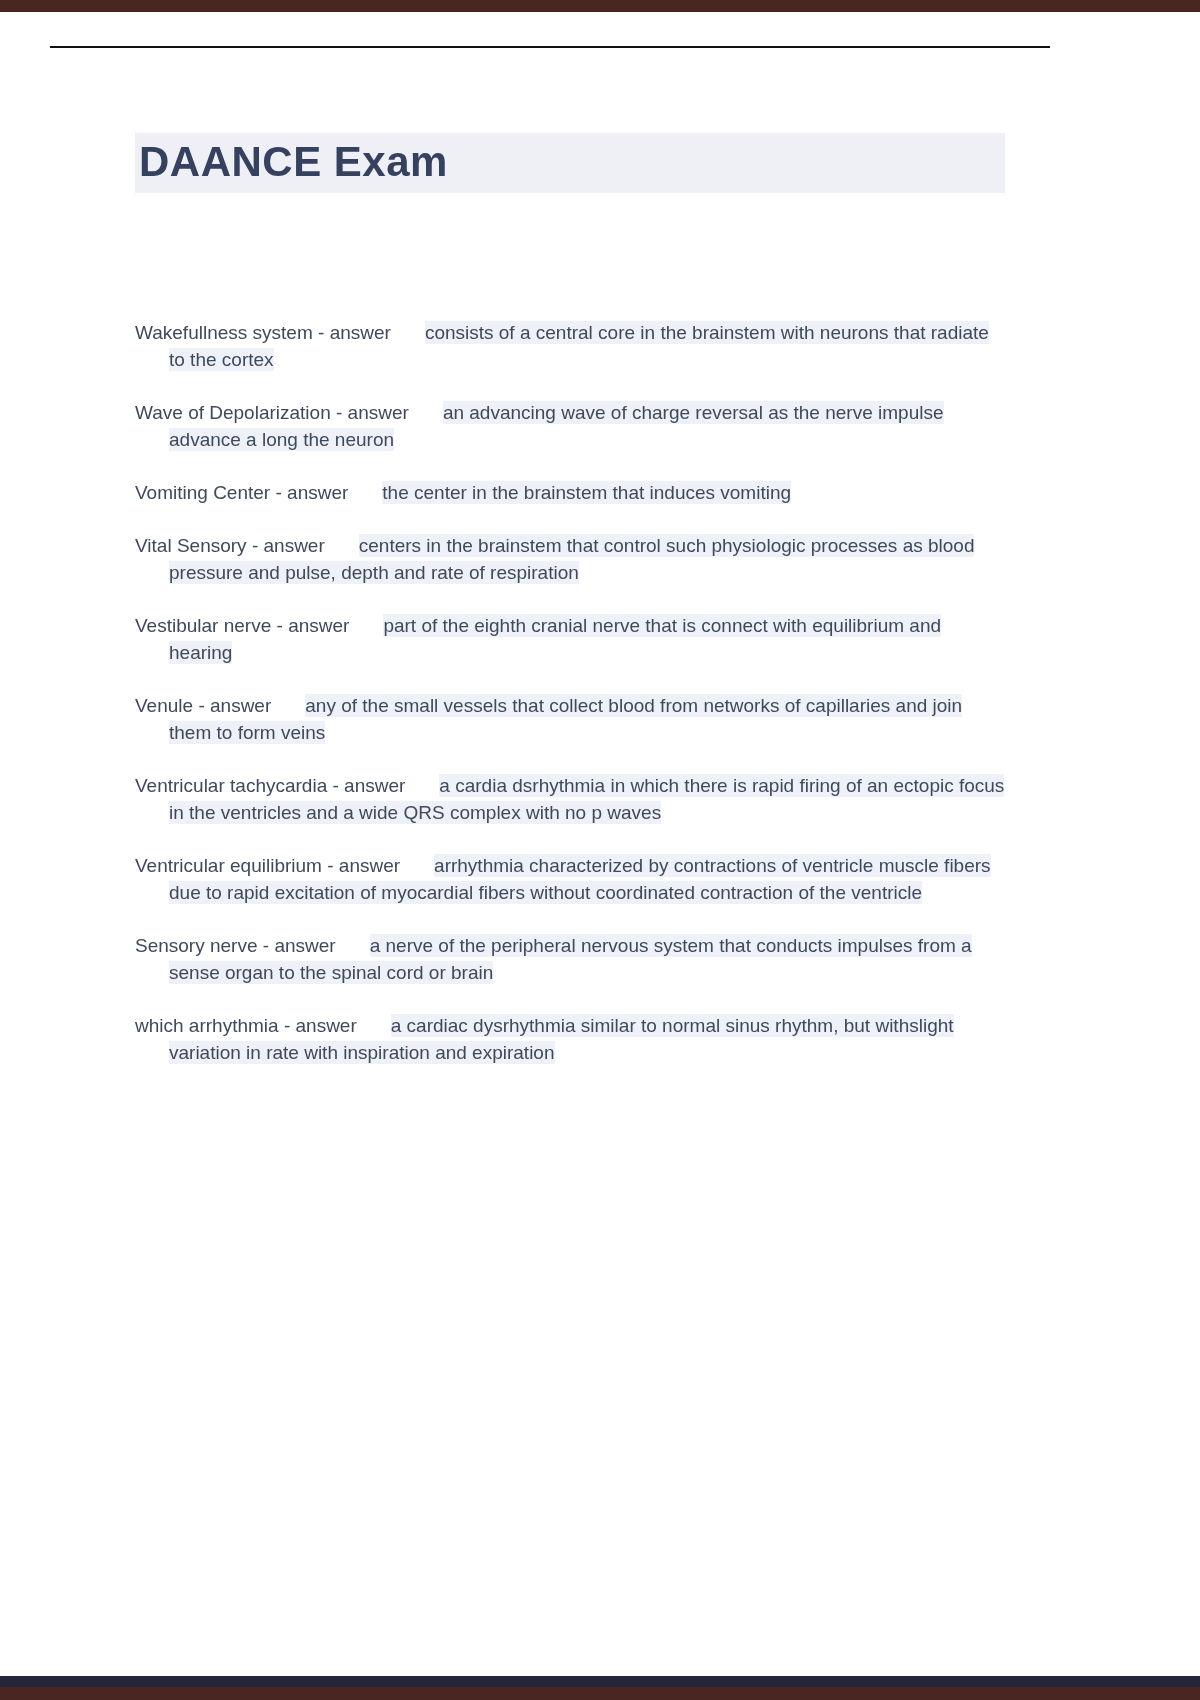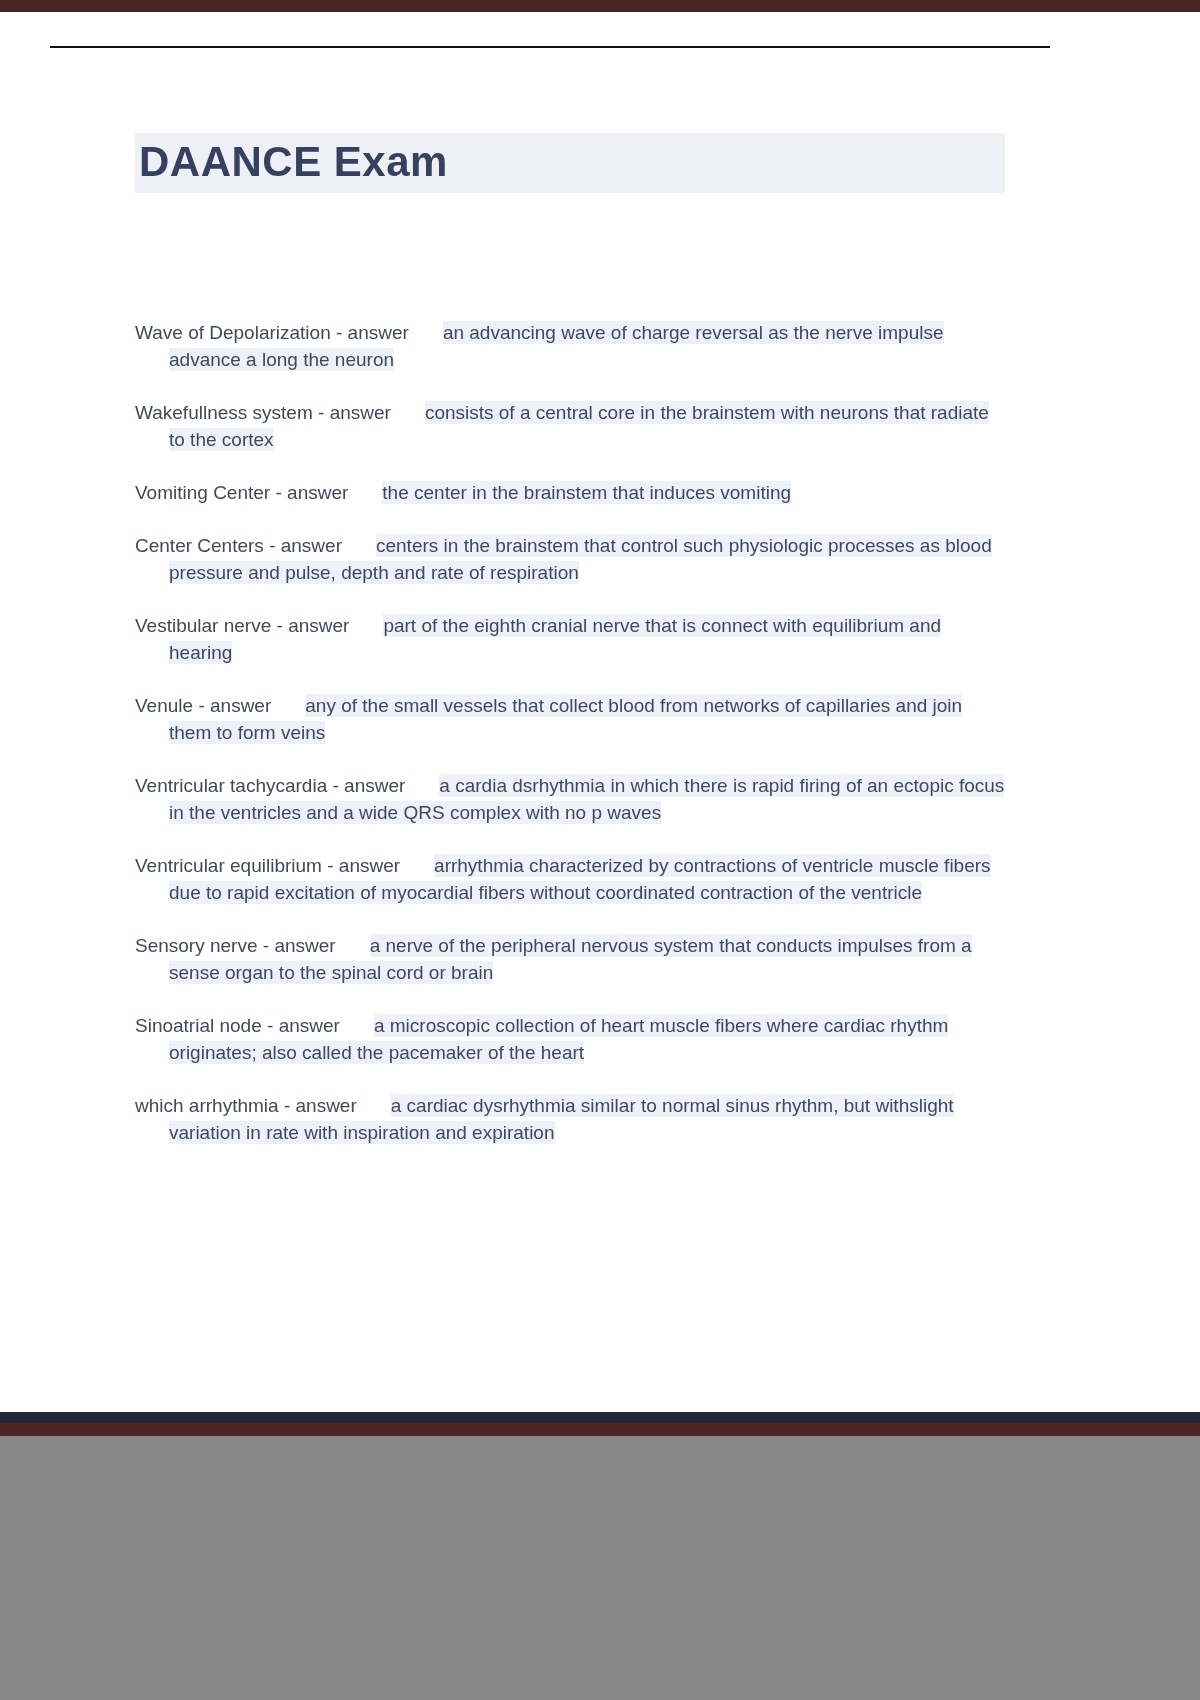--- a/index.html
+++ b/index.html
@@ -4,21 +4,21 @@
 <style>
   html, body {
     margin: 0;
     padding: 0;
     background: #888;
     font-family: "Liberation Sans", "DejaVu Sans", sans-serif;
   }
   .page {
     position: relative;
     width: 1200px;
-    height: 1436px;
+    height: 1700px;
     margin: 0 auto;
     background: #ffffff;
     overflow: hidden;
     text-decoration: underline;
   }
   .edge-bar-top {
     position: absolute;
     top: 0; left: 0; right: 0;
     height: 12px;
     background: #4a2622;
@@ -87,41 +87,40 @@
 
 <div class="page">
   <div class="edge-bar-top"></div>
 
   <hr class="header-rule">
 
   <div class="content">
     <h1 class="page-title">DAANCE Exam</h1>
 
     <div class="entries">
+  <p class="entry"><span class="term">Wakefullness system</span> <span class="sep">- answer</span><span class="answer">consists of a central core in the brainstem with neurons that radiate to the cortex</span></p>
+
   <p class="entry"><span class="term">Wave of Depolarization</span> <span class="sep">- answer</span><span class="answer">an advancing wave of charge reversal as the nerve impulse advance a long the neuron</span></p>
-
-  <p class="entry"><span class="term">Wakefullness system</span> <span class="sep">- answer</span><span class="answer">consists of a central core in the brainstem with neurons that radiate to the cortex</span></p>
 
   <p class="entry"><span class="term">Vomiting Center</span> <span class="sep">- answer</span><span class="answer">the center in the brainstem that induces vomiting</span></p>
 
-  <p class="entry"><span class="term">Center Centers</span> <span class="sep">- answer</span><span class="answer">centers in the brainstem that control such physiologic processes as blood pressure and pulse, depth and rate of respiration</span></p>
+  <p class="entry"><span class="term">Vital Sensory</span> <span class="sep">- answer</span><span class="answer">centers in the brainstem that control such physiologic processes as blood pressure and pulse, depth and rate of respiration</span></p>
 
   <p class="entry"><span class="term">Vestibular nerve</span> <span class="sep">- answer</span><span class="answer">part of the eighth cranial nerve that is connect with equilibrium and hearing</span></p>
 
   <p class="entry"><span class="term">Venule</span> <span class="sep">- answer</span><span class="answer">any of the small vessels that collect blood from networks of capillaries and join them to form veins</span></p>
 
   <p class="entry"><span class="term">Ventricular tachycardia</span> <span class="sep">- answer</span><span class="answer">a cardia dsrhythmia in which there is rapid firing of an ectopic focus in the ventricles and a wide QRS complex with no p waves</span></p>
 
 
 
   <p class="entry"><span class="term">Ventricular equilibrium</span> <span class="sep">- answer</span><span class="answer">arrhythmia characterized by contractions of ventricle muscle fibers due to rapid excitation of myocardial fibers without coordinated contraction of the ventricle</span></p>
 
   <p class="entry"><span class="term">Sensory nerve</span> <span class="sep">- answer</span><span class="answer">a nerve of the peripheral nervous system that conducts impulses from a sense organ to the spinal cord or brain</span></p>
 
-  <p class="entry"><span class="term">Sinoatrial node</span> <span class="sep">- answer</span><span class="answer">a microscopic collection of heart muscle fibers where cardiac rhythm originates; also called the pacemaker of the heart</span></p>
 
   <p class="entry"><span class="term">which arrhythmia</span> <span class="sep">- answer</span><span class="answer">a cardiac dysrhythmia similar to normal sinus rhythm, but withslight variation in rate with inspiration and expiration</span></p>
 </div>
   </div>
 
   <div class="edge-bar-bottom">
     <div class="inner-navy"></div>
   </div>
 </div>
 

